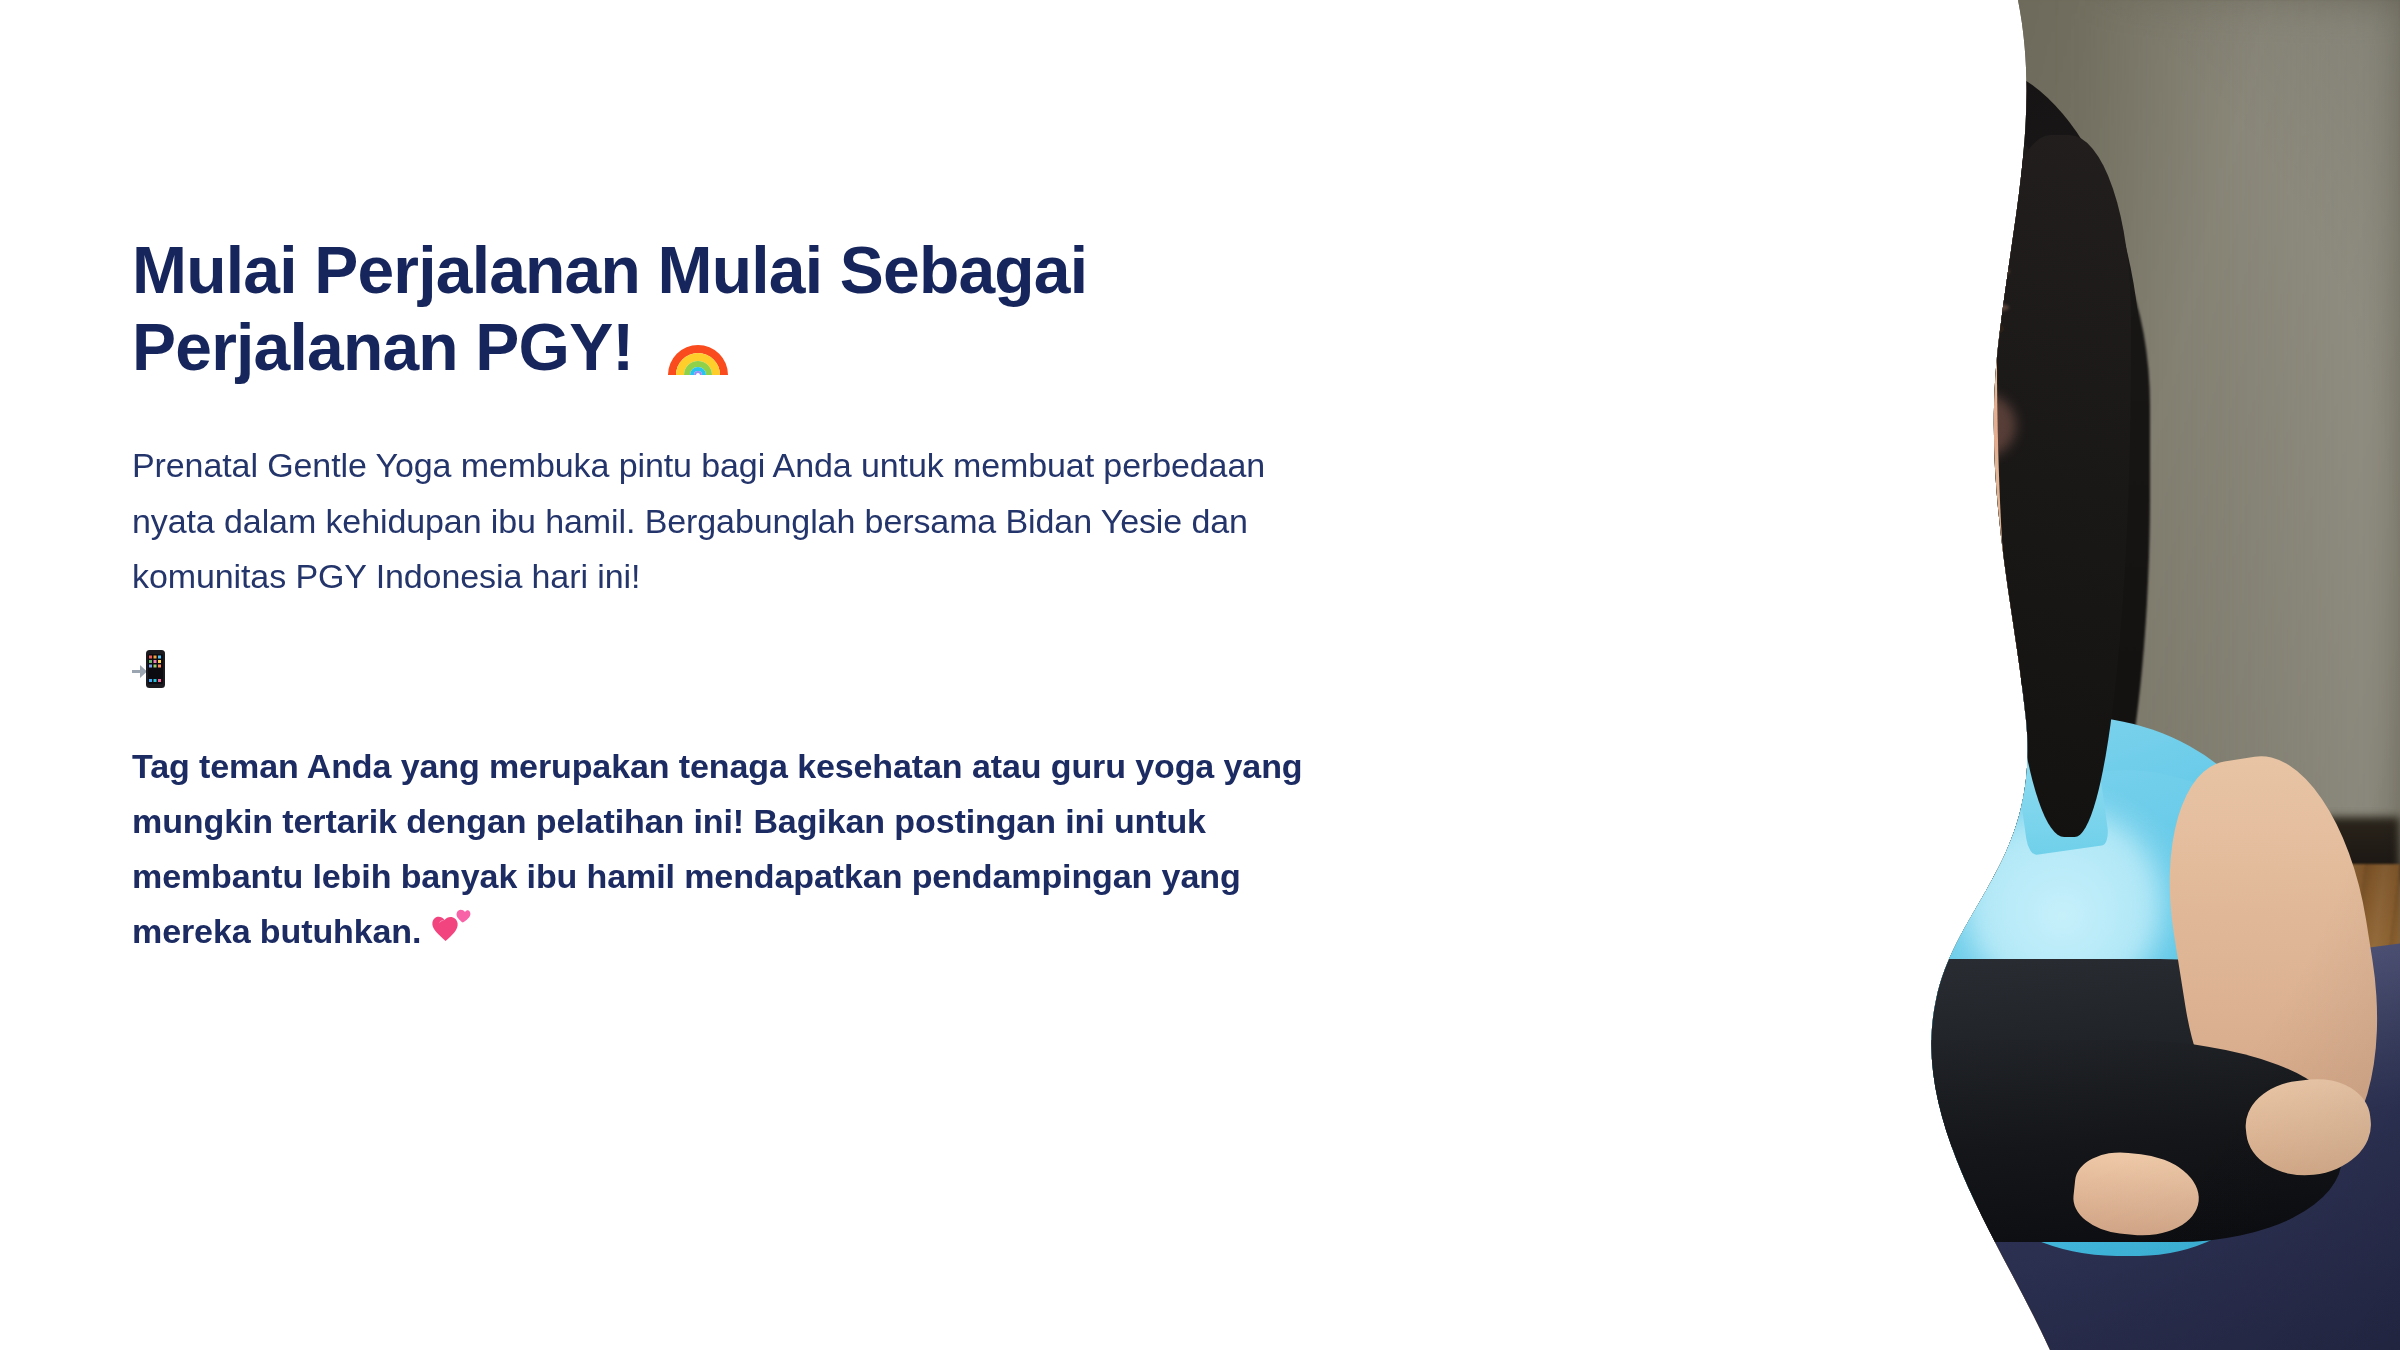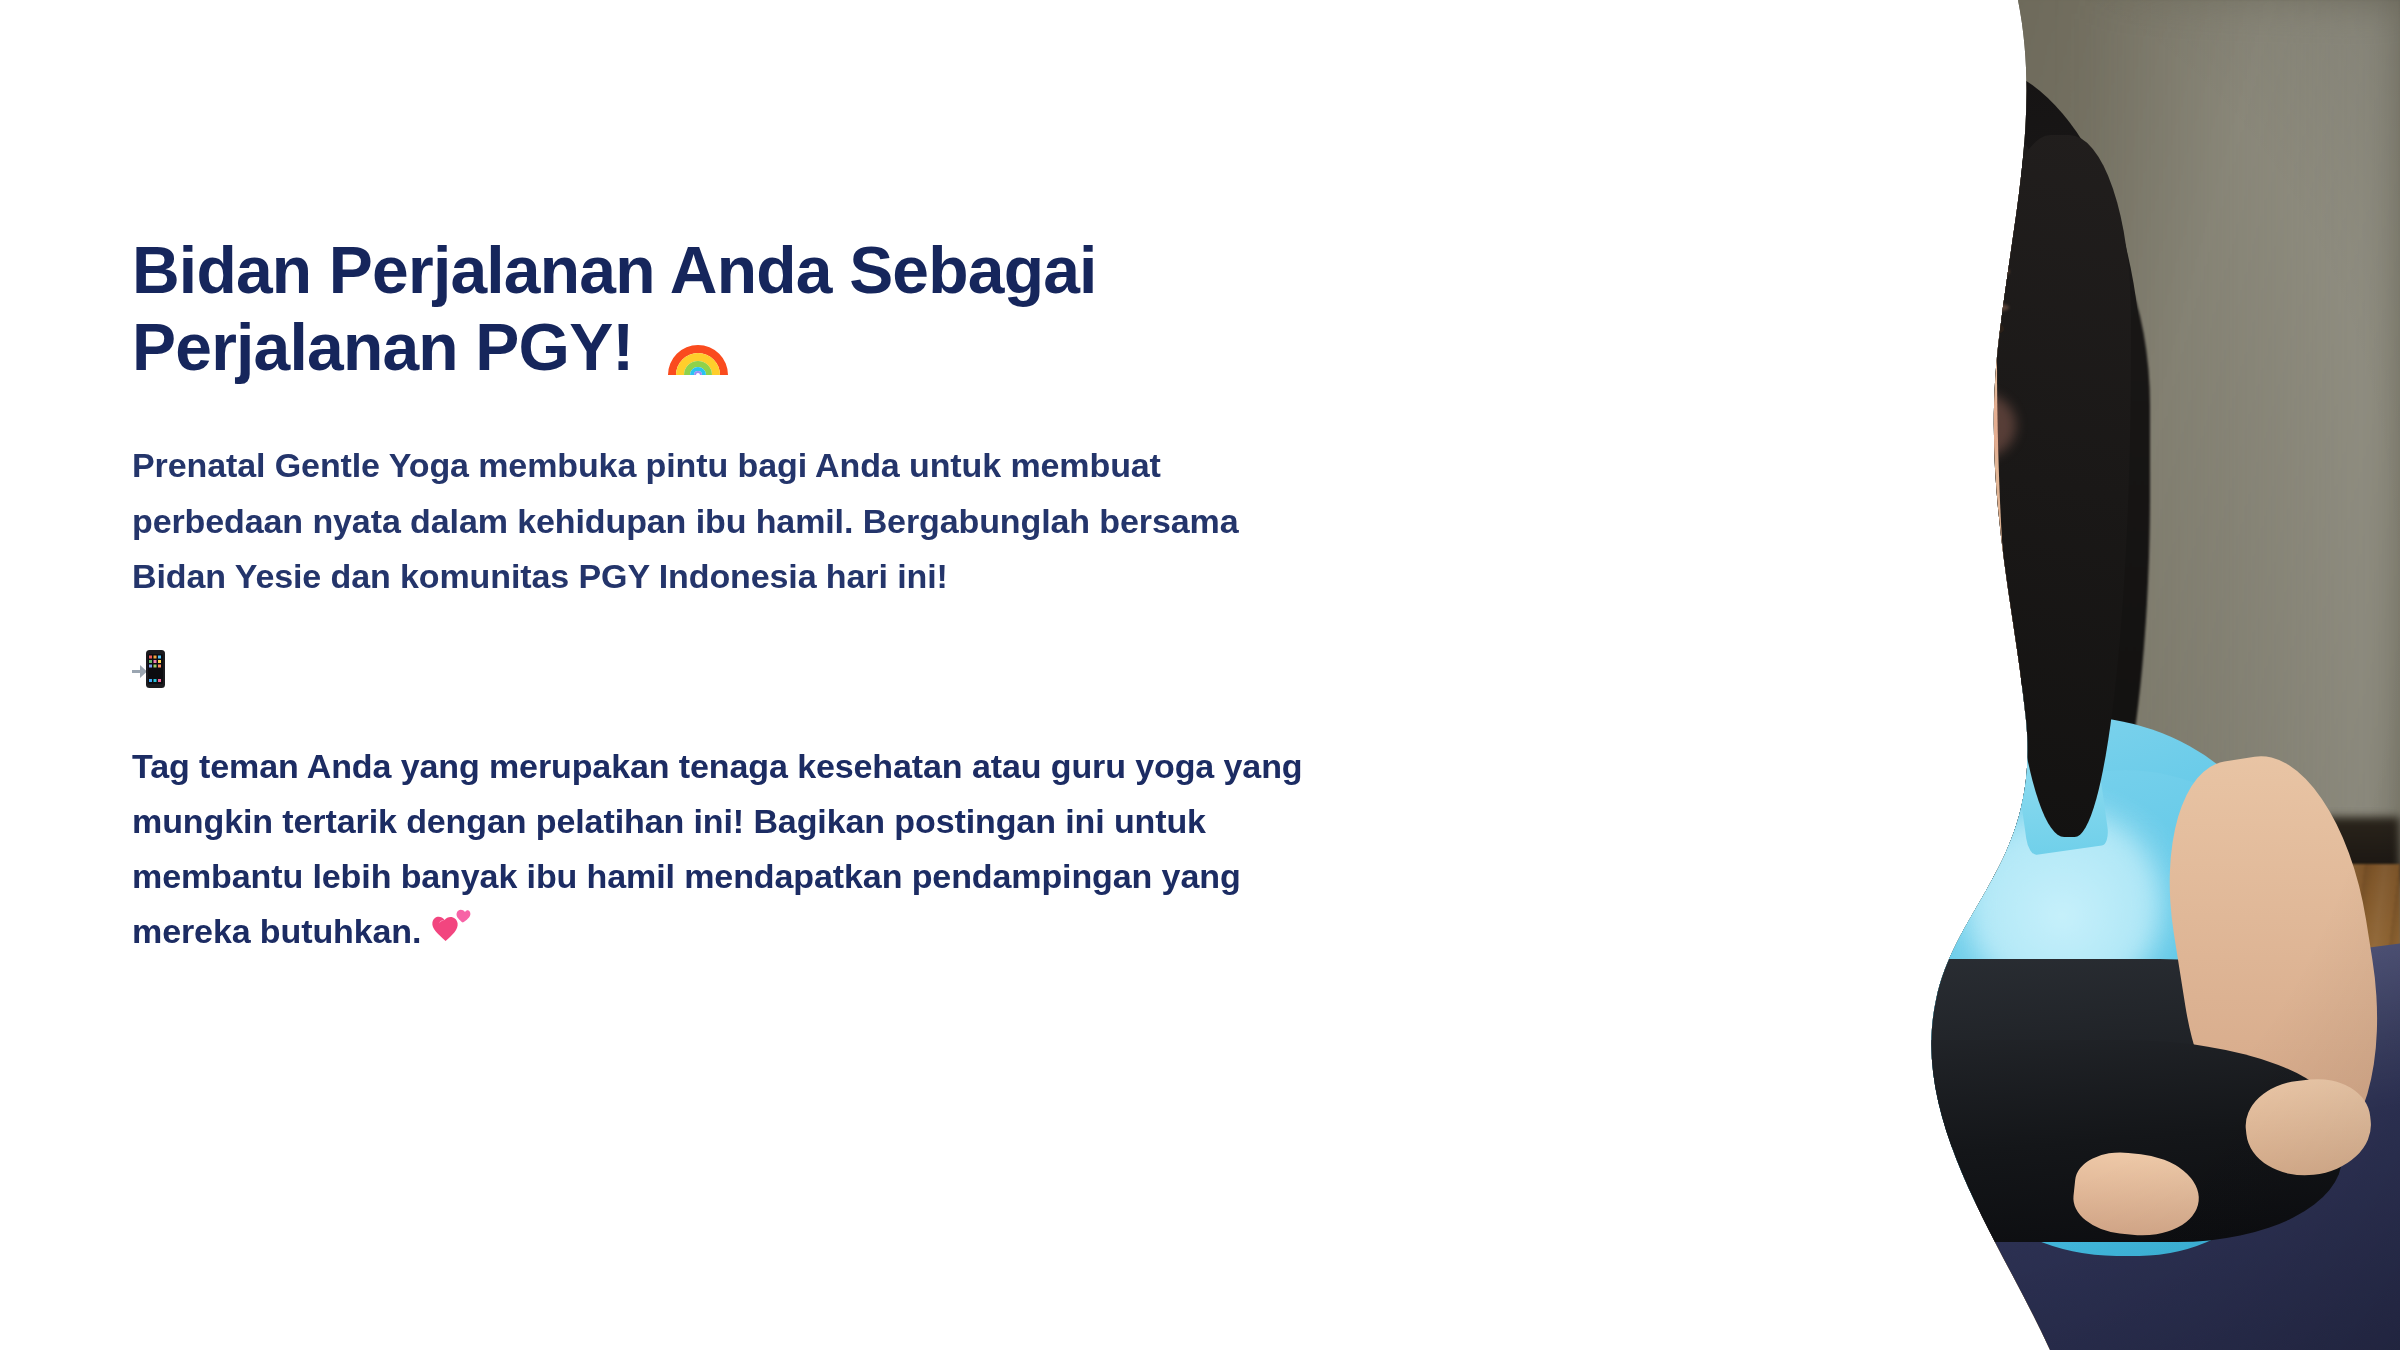--- a/index.html
+++ b/index.html
@@ -33,21 +33,21 @@
     color:#16265c;
     letter-spacing:-0.8px;
     margin-bottom:52px;
     max-width:1120px;
   }
 
   .para {
     font-size:34px;
     line-height:1.62;
     color:#24356b;
-    font-weight:700;
+    font-weight:400;
     letter-spacing:-0.1px;
     max-width:1200px;
     margin-bottom:40px;
   }
   .para:last-child { margin-bottom:0; }
   .para.bold { font-weight:700; color:#1c2c63; max-width:1190px; }
 
   
   .ico { display:inline-block; vertical-align:-0.16em; }
   .ico-rainbow { width:66px; height:52px; vertical-align:-0.08em; margin-left:14px; }
@@ -383,21 +383,21 @@
   }
 </style>
 </head>
 <body>
 
 <div class="slide">
 
   <div class="content">
 
     <h1 class="headline">
-      <span>Bidan Perjalanan Anda Sebagai</span><br>
+      <span>Mulai Perjalanan Mulai Sebagai</span><br>
       <span>Perjalanan PGY!</span>
       <span class="ico ico-rainbow">
         <svg viewBox="0 0 66 52" width="66" height="52" aria-hidden="true">
           <path d="M3 52 A30 30 0 0 1 63 52 L55 52 A22 22 0 0 0 11 52 Z" fill="#fa4b1e"></path>
           <path d="M11 52 A22 22 0 0 1 55 52 L47 52 A14 14 0 0 0 19 52 Z" fill="#ffce2b"></path>
           <path d="M19 52 A14 14 0 0 1 47 52 L41 52 A8 8 0 0 0 25 52 Z" fill="#8fd24a"></path>
           <path d="M25 52 A8 8 0 0 1 41 52 L37 52 A4 4 0 0 0 29 52 Z" fill="#29c3f0"></path>
           <path d="M29 52 A4 4 0 0 1 37 52 L35 52 A2 2 0 0 0 31 52 Z" fill="#9a8cf5"></path>
         </svg>
       </span>

